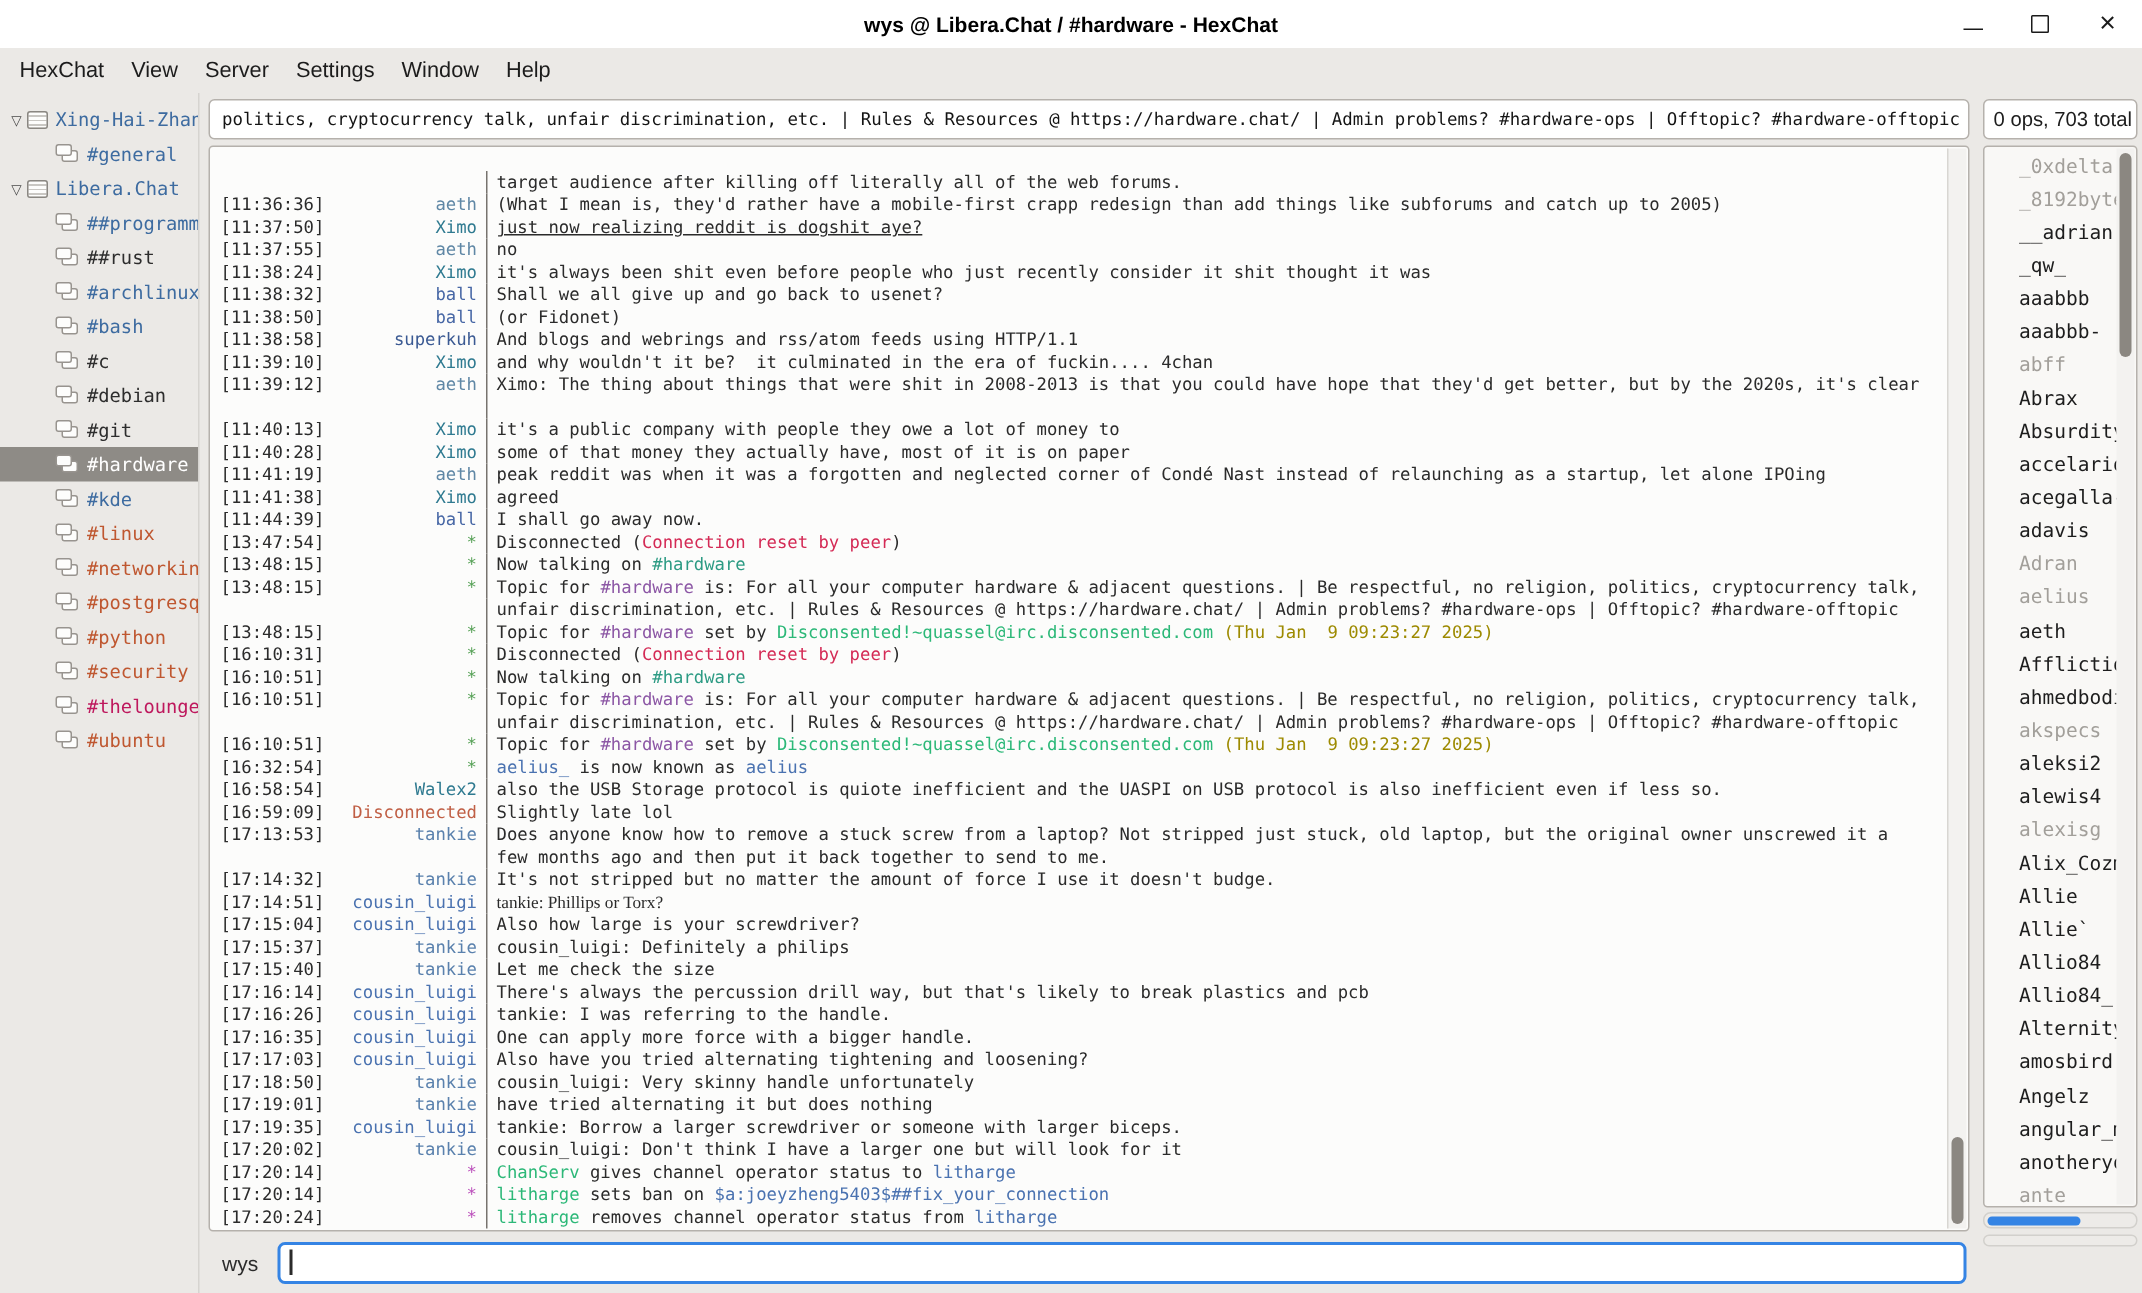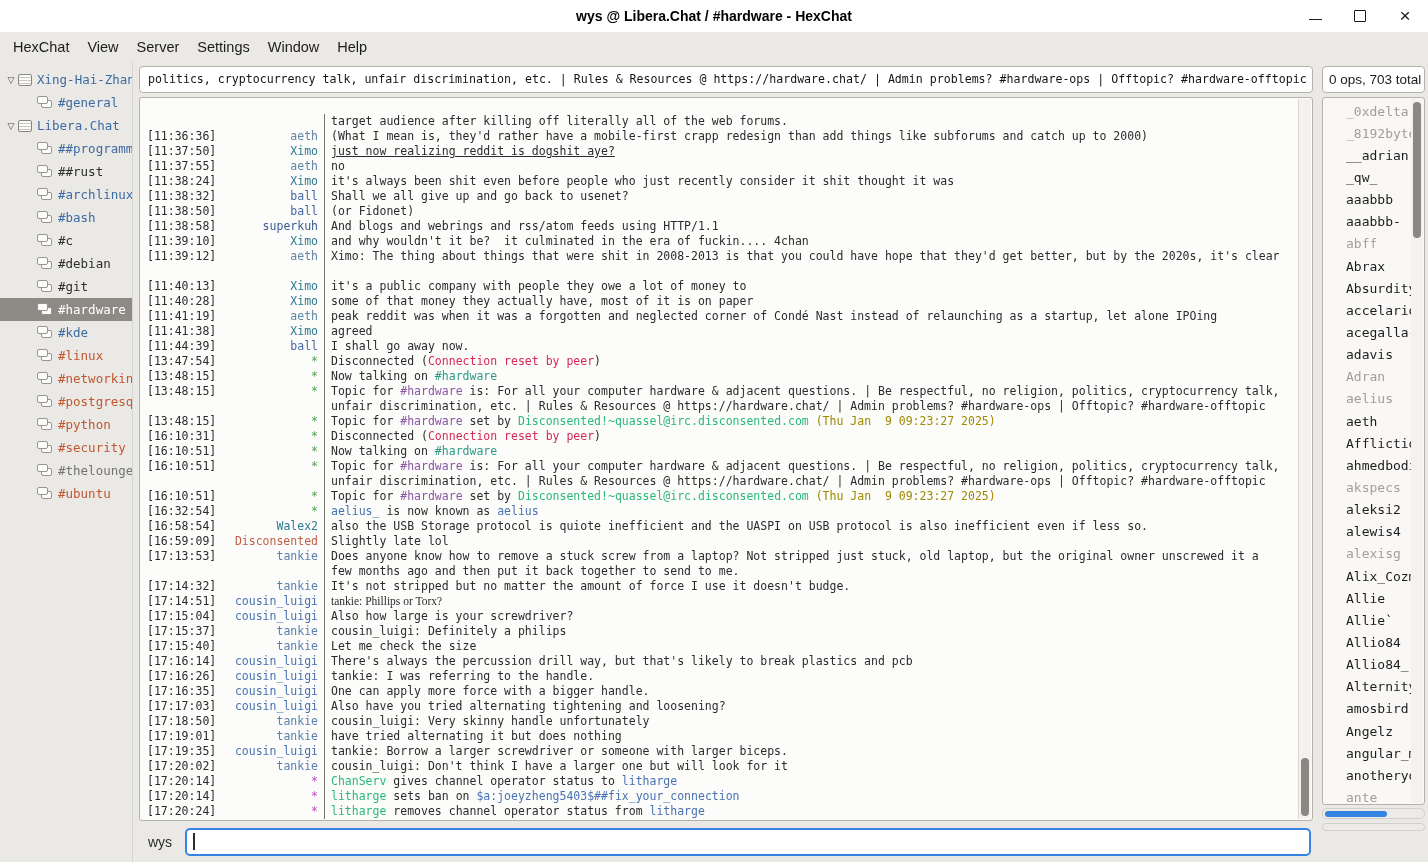--- a/index.html
+++ b/index.html
@@ -236,37 +236,37 @@
             <i class="b2"></i>
             <i class="b1"></i>
           </div>
           <span class="tree-label" style="color: rgb(191, 87, 48);">#security</span>
         </div>
         <div class="tree-row channel">
           <div class="chan-icon">
             <i class="b2"></i>
             <i class="b1"></i>
           </div>
-          <span class="tree-label" style="color: #737373;">#thelounge</span>
+          <span class="tree-label" style="color: #be185d;">#thelounge</span>
         </div>
         <div class="tree-row channel">
           <div class="chan-icon">
             <i class="b2"></i>
             <i class="b1"></i>
           </div>
           <span class="tree-label" style="color: rgb(191, 87, 48);">#ubuntu</span>
         </div>
       </div>
 
     <div class="main">
       <div class="topicbar">politics, cryptocurrency talk, unfair discrimination, etc. | Rules &amp; Resources @ https://hardware.chat/ | Admin problems? #hardware-ops | Offtopic? #hardware-offtopic</div>
       <div class="chatpane">
         <div class="chat-lines">
             <div class="chat-row"><span class="c-time"></span><span class="c-nick"></span><div class="c-sep"></div><span class="c-msg"><span style="color: rgb(43, 43, 43);">target audience after killing off literally all of the web forums.</span></span></div>
-            <div class="chat-row"><span class="c-time">[11:36:36]</span><span class="c-nick" style="color: rgb(95, 135, 165);">aeth</span><div class="c-sep"></div><span class="c-msg"><span style="color: rgb(43, 43, 43);">(What I mean is, they'd rather have a mobile-first crapp redesign than add things like subforums and catch up to 2000)</span></span></div>
+            <div class="chat-row"><span class="c-time">[11:36:36]</span><span class="c-nick" style="color: rgb(95, 135, 165);">aeth</span><div class="c-sep"></div><span class="c-msg"><span style="color: rgb(43, 43, 43);">(What I mean is, they'd rather have a mobile-first crapp redesign than add things like subforums and catch up to 2005)</span></span></div>
             <div class="chat-row"><span class="c-time">[11:37:50]</span><span class="c-nick" style="color: rgb(47, 122, 144);">Ximo</span><div class="c-sep"></div><span class="c-msg"><span style="color: rgb(43, 43, 43); text-decoration: underline;">just now realizing reddit is dogshit aye?</span></span></div>
             <div class="chat-row"><span class="c-time">[11:37:55]</span><span class="c-nick" style="color: rgb(95, 135, 165);">aeth</span><div class="c-sep"></div><span class="c-msg"><span style="color: rgb(43, 43, 43);">no</span></span></div>
             <div class="chat-row"><span class="c-time">[11:38:24]</span><span class="c-nick" style="color: rgb(47, 122, 144);">Ximo</span><div class="c-sep"></div><span class="c-msg"><span style="color: rgb(43, 43, 43);">it's always been shit even before people who just recently consider it shit thought it was</span></span></div>
             <div class="chat-row"><span class="c-time">[11:38:32]</span><span class="c-nick" style="color: rgb(71, 103, 165);">ball</span><div class="c-sep"></div><span class="c-msg"><span style="color: rgb(43, 43, 43);">Shall we all give up and go back to usenet?</span></span></div>
             <div class="chat-row"><span class="c-time">[11:38:50]</span><span class="c-nick" style="color: rgb(71, 103, 165);">ball</span><div class="c-sep"></div><span class="c-msg"><span style="color: rgb(43, 43, 43);">(or Fidonet)</span></span></div>
             <div class="chat-row"><span class="c-time">[11:38:58]</span><span class="c-nick" style="color: rgb(59, 90, 147);">superkuh</span><div class="c-sep"></div><span class="c-msg"><span style="color: rgb(43, 43, 43);">And blogs and webrings and rss/atom feeds using HTTP/1.1</span></span></div>
             <div class="chat-row"><span class="c-time">[11:39:10]</span><span class="c-nick" style="color: rgb(47, 122, 144);">Ximo</span><div class="c-sep"></div><span class="c-msg"><span style="color: rgb(43, 43, 43);">and why wouldn't it be?  it culminated in the era of fuckin.... 4chan</span></span></div>
             <div class="chat-row"><span class="c-time">[11:39:12]</span><span class="c-nick" style="color: rgb(95, 135, 165);">aeth</span><div class="c-sep"></div><span class="c-msg"><span style="color: rgb(43, 43, 43);">Ximo: The thing about things that were shit in 2008-2013 is that you could have hope that they'd get better, but by the 2020s, it's clear</span></span></div>
             <div class="chat-row"><span class="c-time"></span><span class="c-nick"></span><div class="c-sep"></div></div>
             <div class="chat-row"><span class="c-time">[11:40:13]</span><span class="c-nick" style="color: rgb(47, 122, 144);">Ximo</span><div class="c-sep"></div><span class="c-msg"><span style="color: rgb(43, 43, 43);">it's a public company with people they owe a lot of money to</span></span></div>
@@ -279,21 +279,21 @@
             <div class="chat-row"><span class="c-time">[13:48:15]</span><span class="c-nick" style="color: rgb(85, 160, 85);">*</span><div class="c-sep"></div><span class="c-msg"><span style="color: rgb(43, 43, 43);">Topic for </span><span style="color: rgb(140, 87, 165);">#hardware</span><span style="color: rgb(43, 43, 43);"> is: For all your computer hardware &amp; adjacent questions. | Be respectful, no religion, politics, cryptocurrency talk,</span></span></div>
             <div class="chat-row"><span class="c-time"></span><span class="c-nick"></span><div class="c-sep"></div><span class="c-msg"><span style="color: rgb(43, 43, 43);">unfair discrimination, etc. | Rules &amp; Resources @ https://hardware.chat/ | Admin problems? #hardware-ops | Offtopic? #hardware-offtopic</span></span></div>
             <div class="chat-row"><span class="c-time">[13:48:15]</span><span class="c-nick" style="color: rgb(85, 160, 85);">*</span><div class="c-sep"></div><span class="c-msg"><span style="color: rgb(43, 43, 43);">Topic for </span><span style="color: rgb(140, 87, 165);">#hardware</span><span style="color: rgb(43, 43, 43);"> set by </span><span style="color: rgb(44, 184, 120);">Disconsented!~quassel@irc.disconsented.com</span><span style="color: rgb(43, 43, 43);"> </span><span style="color: rgb(157, 138, 0);">(Thu Jan  9 09:23:27 2025)</span></span></div>
             <div class="chat-row"><span class="c-time">[16:10:31]</span><span class="c-nick" style="color: rgb(85, 160, 85);">*</span><div class="c-sep"></div><span class="c-msg"><span style="color: rgb(43, 43, 43);">Disconnected (</span><span style="color: rgb(212, 42, 85);">Connection reset by peer</span><span style="color: rgb(43, 43, 43);">)</span></span></div>
             <div class="chat-row"><span class="c-time">[16:10:51]</span><span class="c-nick" style="color: rgb(85, 160, 85);">*</span><div class="c-sep"></div><span class="c-msg"><span style="color: rgb(43, 43, 43);">Now talking on </span><span style="color: rgb(45, 155, 132);">#hardware</span></span></div>
             <div class="chat-row"><span class="c-time">[16:10:51]</span><span class="c-nick" style="color: rgb(85, 160, 85);">*</span><div class="c-sep"></div><span class="c-msg"><span style="color: rgb(43, 43, 43);">Topic for </span><span style="color: rgb(140, 87, 165);">#hardware</span><span style="color: rgb(43, 43, 43);"> is: For all your computer hardware &amp; adjacent questions. | Be respectful, no religion, politics, cryptocurrency talk,</span></span></div>
             <div class="chat-row"><span class="c-time"></span><span class="c-nick"></span><div class="c-sep"></div><span class="c-msg"><span style="color: rgb(43, 43, 43);">unfair discrimination, etc. | Rules &amp; Resources @ https://hardware.chat/ | Admin problems? #hardware-ops | Offtopic? #hardware-offtopic</span></span></div>
             <div class="chat-row"><span class="c-time">[16:10:51]</span><span class="c-nick" style="color: rgb(85, 160, 85);">*</span><div class="c-sep"></div><span class="c-msg"><span style="color: rgb(43, 43, 43);">Topic for </span><span style="color: rgb(140, 87, 165);">#hardware</span><span style="color: rgb(43, 43, 43);"> set by </span><span style="color: rgb(44, 184, 120);">Disconsented!~quassel@irc.disconsented.com</span><span style="color: rgb(43, 43, 43);"> </span><span style="color: rgb(157, 138, 0);">(Thu Jan  9 09:23:27 2025)</span></span></div>
             <div class="chat-row"><span class="c-time">[16:32:54]</span><span class="c-nick" style="color: rgb(85, 160, 85);">*</span><div class="c-sep"></div><span class="c-msg"><span style="color: rgb(74, 114, 176);">aelius_</span><span style="color: rgb(43, 43, 43);"> is now known as </span><span style="color: rgb(74, 114, 176);">aelius</span></span></div>
             <div class="chat-row"><span class="c-time">[16:58:54]</span><span class="c-nick" style="color: rgb(47, 122, 144);">Walex2</span><div class="c-sep"></div><span class="c-msg"><span style="color: rgb(43, 43, 43);">also the USB Storage protocol is quiote inefficient and the UASPI on USB protocol is also inefficient even if less so.</span></span></div>
-            <div class="chat-row"><span class="c-time">[16:59:09]</span><span class="c-nick" style="color: rgb(192, 95, 69);">Disconsented</span><div class="c-sep"></div><span class="c-msg"><span style="color: rgb(43, 43, 43);">Slightly late lol</span></span></div>
+            <div class="chat-row"><span class="c-time">[16:59:09]</span><span class="c-nick" style="color: rgb(192, 95, 69);">Disconnected</span><div class="c-sep"></div><span class="c-msg"><span style="color: rgb(43, 43, 43);">Slightly late lol</span></span></div>
             <div class="chat-row"><span class="c-time">[17:13:53]</span><span class="c-nick" style="color: rgb(90, 129, 173);">tankie</span><div class="c-sep"></div><span class="c-msg"><span style="color: rgb(43, 43, 43);">Does anyone know how to remove a stuck screw from a laptop? Not stripped just stuck, old laptop, but the original owner unscrewed it a</span></span></div>
             <div class="chat-row"><span class="c-time"></span><span class="c-nick"></span><div class="c-sep"></div><span class="c-msg"><span style="color: rgb(43, 43, 43);">few months ago and then put it back together to send to me.</span></span></div>
             <div class="chat-row"><span class="c-time">[17:14:32]</span><span class="c-nick" style="color: rgb(90, 129, 173);">tankie</span><div class="c-sep"></div><span class="c-msg"><span style="color: rgb(43, 43, 43);">It's not stripped but no matter the amount of force I use it doesn't budge.</span></span></div>
             <div class="chat-row"><span class="c-time">[17:14:51]</span><span class="c-nick" style="color: rgb(74, 114, 176);">cousin_luigi</span><div class="c-sep"></div><span class="c-msg"><span style="color: rgb(43, 43, 43); font-family: Liberation Serif, serif;">tankie: Phillips or Torx?</span></span></div>
             <div class="chat-row"><span class="c-time">[17:15:04]</span><span class="c-nick" style="color: rgb(74, 114, 176);">cousin_luigi</span><div class="c-sep"></div><span class="c-msg"><span style="color: rgb(43, 43, 43);">Also how large is your screwdriver?</span></span></div>
             <div class="chat-row"><span class="c-time">[17:15:37]</span><span class="c-nick" style="color: rgb(90, 129, 173);">tankie</span><div class="c-sep"></div><span class="c-msg"><span style="color: rgb(43, 43, 43);">cousin_luigi: Definitely a philips</span></span></div>
             <div class="chat-row"><span class="c-time">[17:15:40]</span><span class="c-nick" style="color: rgb(90, 129, 173);">tankie</span><div class="c-sep"></div><span class="c-msg"><span style="color: rgb(43, 43, 43);">Let me check the size</span></span></div>
             <div class="chat-row"><span class="c-time">[17:16:14]</span><span class="c-nick" style="color: rgb(74, 114, 176);">cousin_luigi</span><div class="c-sep"></div><span class="c-msg"><span style="color: rgb(43, 43, 43);">There's always the percussion drill way, but that's likely to break plastics and pcb</span></span></div>
             <div class="chat-row"><span class="c-time">[17:16:26]</span><span class="c-nick" style="color: rgb(74, 114, 176);">cousin_luigi</span><div class="c-sep"></div><span class="c-msg"><span style="color: rgb(43, 43, 43);">tankie: I was referring to the handle.</span></span></div>
             <div class="chat-row"><span class="c-time">[17:16:35]</span><span class="c-nick" style="color: rgb(74, 114, 176);">cousin_luigi</span><div class="c-sep"></div><span class="c-msg"><span style="color: rgb(43, 43, 43);">One can apply more force with a bigger handle.</span></span></div>

